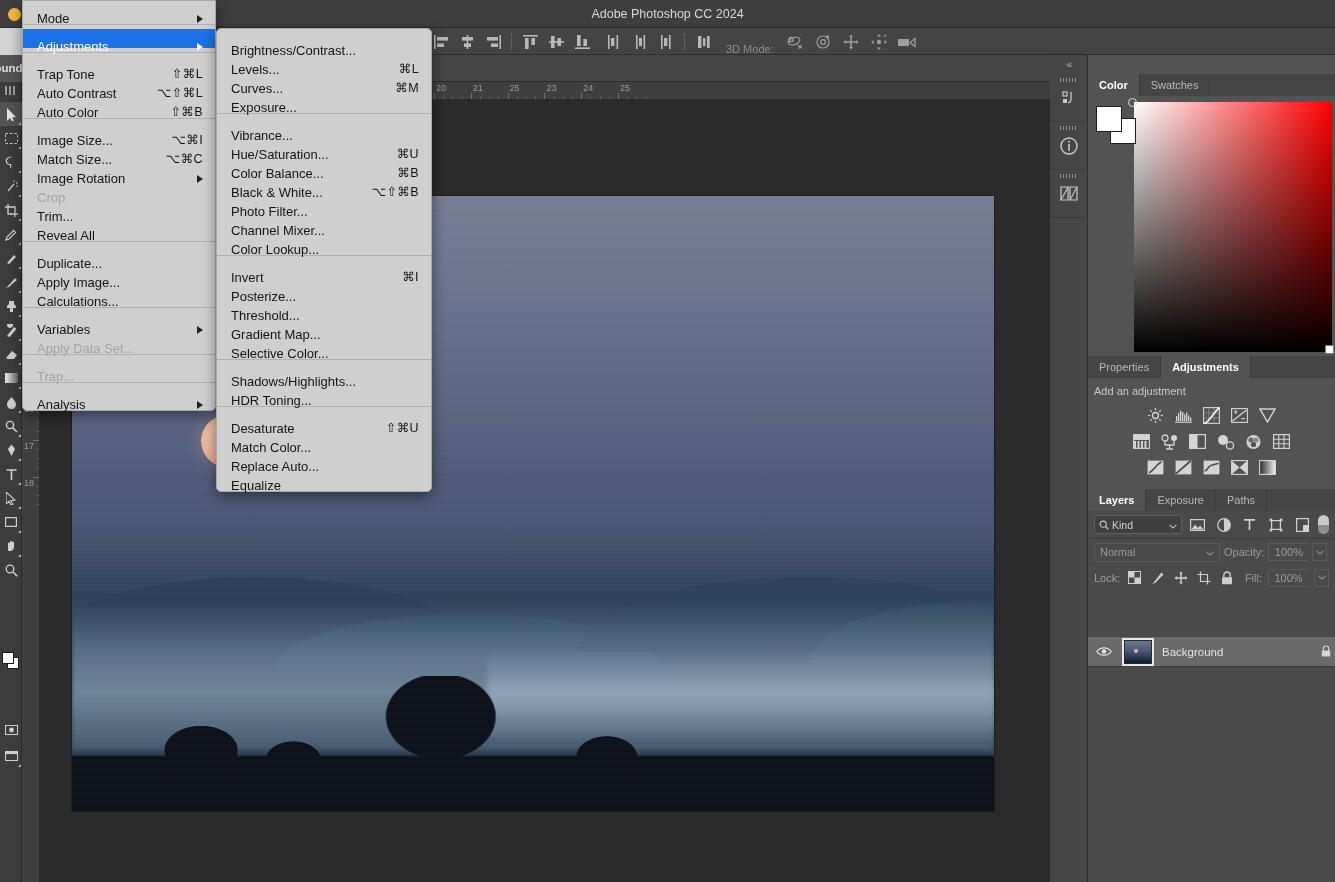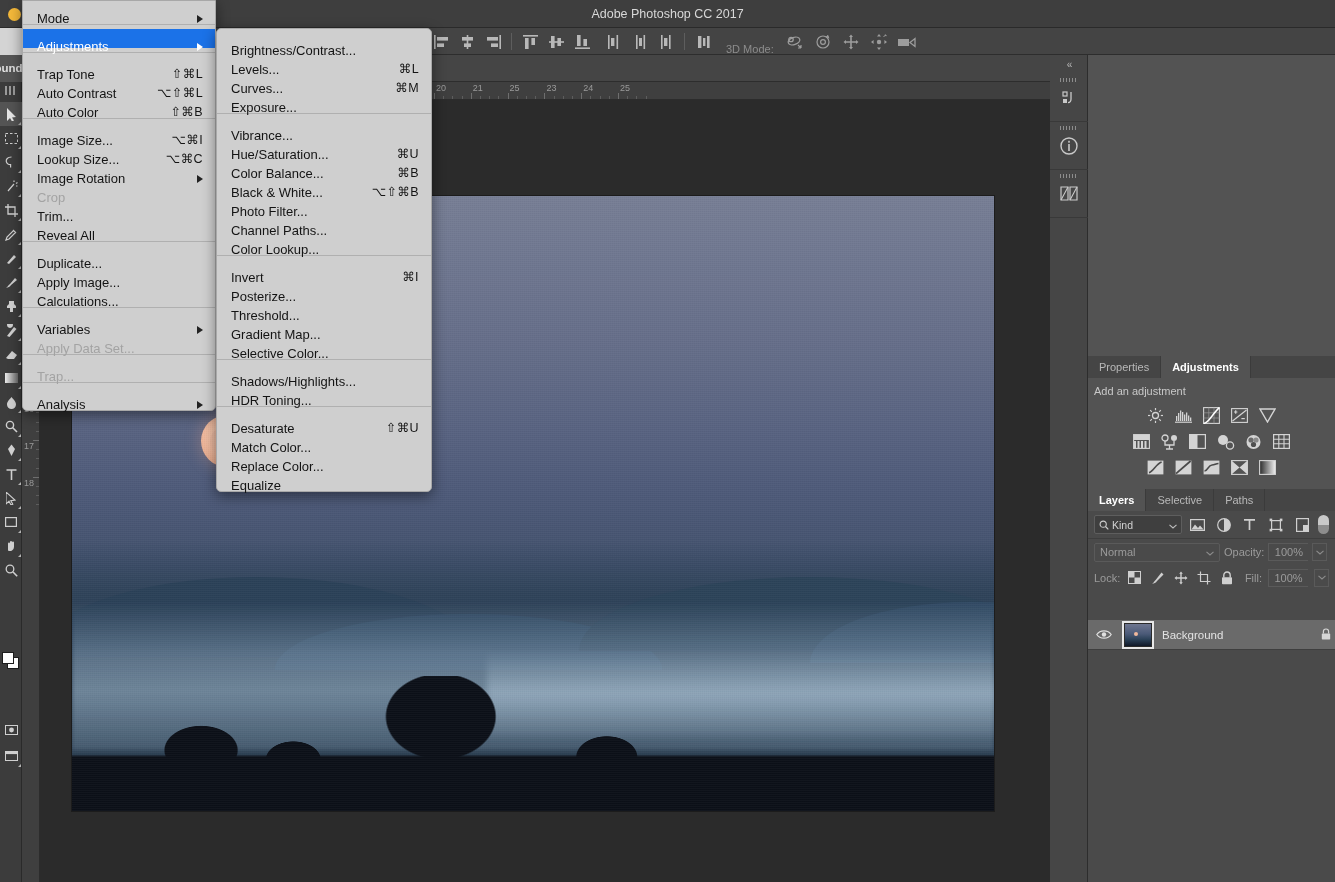--- a/index.html
+++ b/index.html
@@ -525,21 +525,21 @@
     <svg width="13" height="10" viewBox="0 0 13 10">
         <rect x="0.5" y="0.5" width="12" height="9" fill="none" stroke="#cfcfcf"></rect>
         <rect x="0.5" y="0.5" width="12" height="2.6" fill="#cfcfcf"></rect>
       </svg>
     <div class="tri"></div>
   </div>
 </div>
 
 <div id="titlebar">
   <div class="winbtn amber"></div>
-  <div class="title">Adobe Photoshop CC 2017</div>
+  <div class="title">Adobe Photoshop CC 2024</div>
 </div>
 
 <div id="optionsbar">
   <div class="tool-preview"></div>
 
   <div class="align-group" style="left:428px">
     <div class="align-icon">
       <svg width="15" height="14" viewBox="0 0 15 14">
           <rect x="0" y="0" width="1.6" height="14" fill="#b8b8b8"></rect>
           <rect x="3" y="2" width="11" height="3.6" fill="#b8b8b8"></rect>
@@ -838,20 +838,37 @@
       <path d="M3 3 L10 3 L10 16 L3 16 Z" fill="none" stroke="#c9c9c9" stroke-width="1.2"></path>
       <path d="M12 3 L19 3 L19 16 L12 16 Z" fill="none" stroke="#c9c9c9" stroke-width="1.2"></path>
       <path d="M3 16 L10 3 M12 16 L19 3" stroke="#c9c9c9" stroke-width="1.1"></path>
     </svg>
   </div>
 </div>
 <div id="collapse-arrows">«</div>
 
 <div id="right-panels">
 
+  <div id="color-panel">
+    <div class="panel-tabs">
+      <div class="ptab active">Color</div>
+      <div class="ptab">Swatches</div>
+      <div class="ptab" style="flex:1;border-right:none"></div>
+    </div>
+    <div id="color-body">
+      <div id="color-chips">
+        <div class="chip bg"></div>
+        <div class="chip fg"></div>
+      </div>
+      <div id="color-field">
+        <div id="color-field-topdot"></div>
+        <div id="color-picker-dot"></div>
+      </div>
+    </div>
+  </div>
 
   <div id="adj-panel">
     <div class="panel-tabs">
       <div class="ptab">Properties</div>
       <div class="ptab active">Adjustments</div>
       <div class="ptab" style="flex:1;border-right:none"></div>
     </div>
     <div id="adj-title">Add an adjustment</div>
 
     <div class="adj-row" style="top:47px">
@@ -990,21 +1007,21 @@
             </defs>
             <rect x="0.6" y="0.6" width="15.8" height="13.8" fill="url(#gm)" stroke="#d4d4d4" stroke-width="1.1"></rect>
           </svg>
       </div>
     </div>
   </div>
 
   <div id="layers-panel">
     <div class="panel-tabs">
       <div class="ptab active">Layers</div>
-      <div class="ptab">Selective</div>
+      <div class="ptab">Exposure</div>
       <div class="ptab">Paths</div>
       <div class="ptab" style="flex:1;border-right:none"></div>
     </div>
 
     <div id="layers-body">
       <div id="filter-row">
         <div id="kind-select">
           <svg width="10" height="10" viewBox="0 0 10 10">
               <circle cx="4.2" cy="4.2" r="3.1" fill="none" stroke="#cfcfcf" stroke-width="1.1"></circle>
               <path d="M6.5 6.5 L9.3 9.3" stroke="#cfcfcf" stroke-width="1.2"></path>
@@ -1104,21 +1121,21 @@
         <span class="lbl-dim" style="margin-left:auto">Fill:</span>
         <div id="fill-val">100%</div>
         <div id="fill-step">
           <svg width="8" height="5" viewBox="0 0 8 5">
               <path d="M0.5 0.8 L4 4 L7.5 0.8" stroke="#8d8d8d" stroke-width="1.1" fill="none"></path>
             </svg>
         </div>
       </div>
 
 
-      <div class="layer-row selected" style="top:109px">
+      <div class="layer-row selected" style="top:126px">
         <div class="eye">
           <svg width="16" height="11" viewBox="0 0 16 11">
               <path d="M0.8 5.5 C4 0.6 12 0.6 15.2 5.5 C12 10.4 4 10.4 0.8 5.5 Z" fill="none" stroke="#e0e0e0" stroke-width="1.2"></path>
               <circle cx="8" cy="5.5" r="2.2" fill="#e0e0e0"></circle>
             </svg>
         </div>
         <div class="layer-thumb framed">
           <div class="mini-photo"></div>
         </div>
         <div class="layer-name">Background</div>
@@ -1155,21 +1172,21 @@
     <div class="mi">
       <span>Auto Color</span>
       <span class="sc">⇧⌘B</span>
     </div>
     <div class="msep"></div>
     <div class="mi">
       <span>Image Size...</span>
       <span class="sc">⌥⌘I</span>
     </div>
     <div class="mi">
-      <span>Lookup Size...</span>
+      <span>Match Size...</span>
       <span class="sc">⌥⌘C</span>
     </div>
     <div class="mi">
       <span>Image Rotation</span>
       <span class="arrow"></span>
     </div>
     <div class="mi disabled">
       <span>Crop</span>
     </div>
     <div class="mi">
@@ -1234,21 +1251,21 @@
       <span class="sc">⌘B</span>
     </div>
     <div class="mi">
       <span>Black &amp; White...</span>
       <span class="sc">⌥⇧⌘B</span>
     </div>
     <div class="mi">
       <span>Photo Filter...</span>
     </div>
     <div class="mi">
-      <span>Channel Paths...</span>
+      <span>Channel Mixer...</span>
     </div>
     <div class="mi">
       <span>Color Lookup...</span>
     </div>
     <div class="msep"></div>
     <div class="mi">
       <span>Invert</span>
       <span class="sc">⌘I</span>
     </div>
     <div class="mi">
@@ -1272,18 +1289,18 @@
     </div>
     <div class="msep"></div>
     <div class="mi">
       <span>Desaturate</span>
       <span class="sc">⇧⌘U</span>
     </div>
     <div class="mi">
       <span>Match Color...</span>
     </div>
     <div class="mi">
-      <span>Replace Color...</span>
+      <span>Replace Auto...</span>
     </div>
     <div class="mi">
       <span>Equalize</span>
     </div>
   </div>
 
 </body></html>

